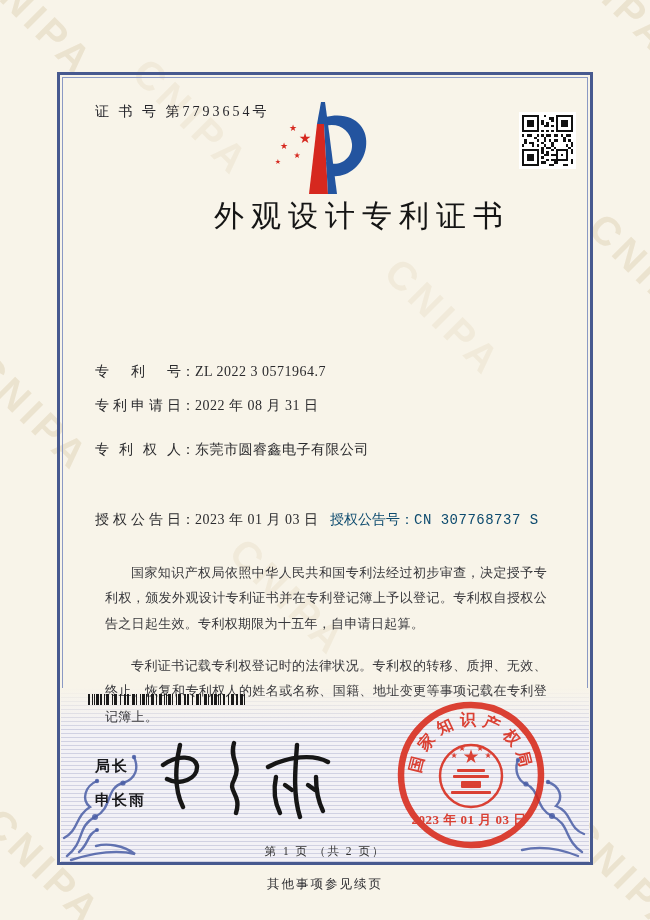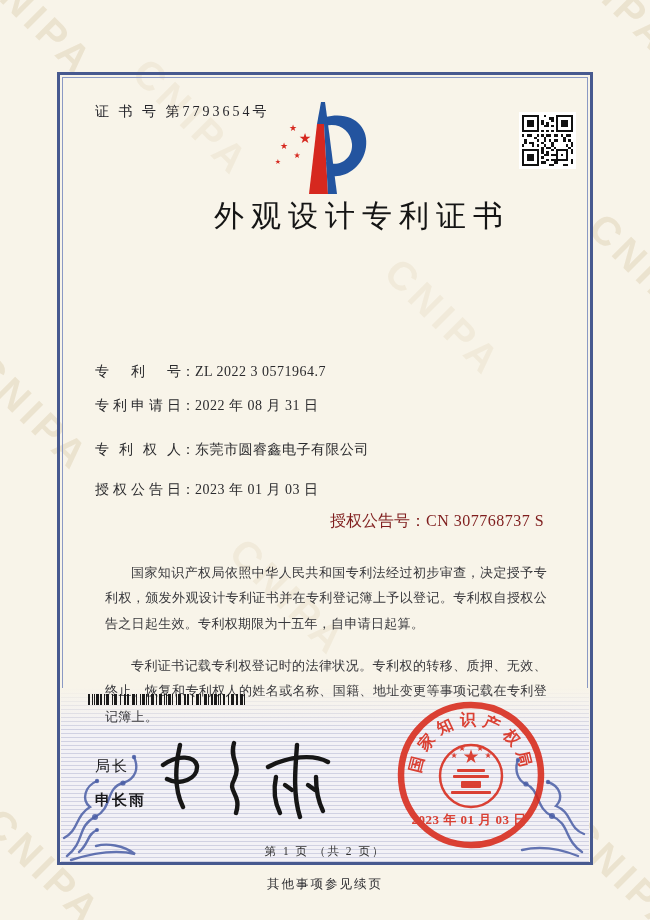--- a/index.html
+++ b/index.html
@@ -24,41 +24,41 @@
   .qr{position:absolute;left:519px;top:112px;width:57px;height:57px;background:#fff;padding:3px;box-sizing:border-box;}
 
   .title{position:absolute;left:0;top:196px;width:650px;text-align:center;
       font-size:30px;font-weight:400;letter-spacing:7px;color:#151515;padding-left:37px;}
 
   .row{position:absolute;left:95px;font-size:14px;color:#2b2b2e;white-space:nowrap;}
   .flabel{display:inline-block;width:86px;text-align:justify;text-align-last:justify;vertical-align:top;}
   .colon{display:inline-block;}
   .fvalue{letter-spacing:.5px;}
   .row.r0{top:265px}.row.r1{top:309px}.row.r2{top:363px}.row.r3{top:397px}
-  .row.r4{top:441px}.row.r5{top:471px}.row.r6{top:481px}
-  .grant-no{position:absolute;left:330px;top:511px;font-size:16px;color:#7f1d1d;white-space:nowrap;}
+  .row.r4{top:441px}.row.r5{top:471px}.row.r6{top:511px}
+  .grant-no{position:absolute;left:330px;top:511px;font-size:14px;color:#0c4a6e;white-space:nowrap;font-family:Liberation Mono, monospace;}
 
   .paras{position:absolute;left:88px;top:543px;width:476px;font-size:13px;line-height:1.95;
       color:#38383c;text-align:justify;letter-spacing:.3px;}
   .paras p{margin:17px;text-indent:2em;}
 
   
   .guilloche{position:absolute;left:61px;top:688px;width:528px;height:174px;
       background-color:#f2f1f6;
       background-image:repeating-linear-gradient(0deg,rgba(130,135,180,.30) 0 1px,transparent 1px 4px);}
   .guilloche::before{content:"";position:absolute;left:0;top:0;width:100%;height:42px;
       background:linear-gradient(#f8f4e9,rgba(248,244,233,0));}
 
   .barcode{position:absolute;left:88px;top:694px;width:160px;height:11px;
       background-image:
         repeating-linear-gradient(90deg,#1a1a1a 0 1.5px,transparent 1.5px 4px),
         repeating-linear-gradient(90deg,#1a1a1a 0 1px,transparent 1px 6.5px),
         repeating-linear-gradient(90deg,#1a1a1a 0 2px,transparent 2px 9px);}
 
-  .issuer-title{position:absolute;left:95px;top:757px;font-size:15px;font-weight:400;color:#19191c;
+  .issuer-title{position:absolute;left:95px;top:757px;font-size:15px;font-weight:700;color:#19191c;
       font-family:"Liberation Sans","DejaVu Sans",sans-serif;letter-spacing:2px;}
   .issuer-name{position:absolute;left:95px;top:791px;font-size:15px;font-weight:600;color:#19191c;
       font-family:"Liberation Sans","DejaVu Sans",sans-serif;letter-spacing:2px;}
   .signature{position:absolute;left:150px;top:731px;width:200px;height:96px;}
 
   .seal{position:absolute;left:392px;top:696px;width:158px;height:158px;opacity:.95;}
 
   .ornament-bl{position:absolute;left:59px;top:740px;width:112px;height:122px;}
   .ornament-br{position:absolute;left:486px;top:754px;width:102px;height:106px;}
 

